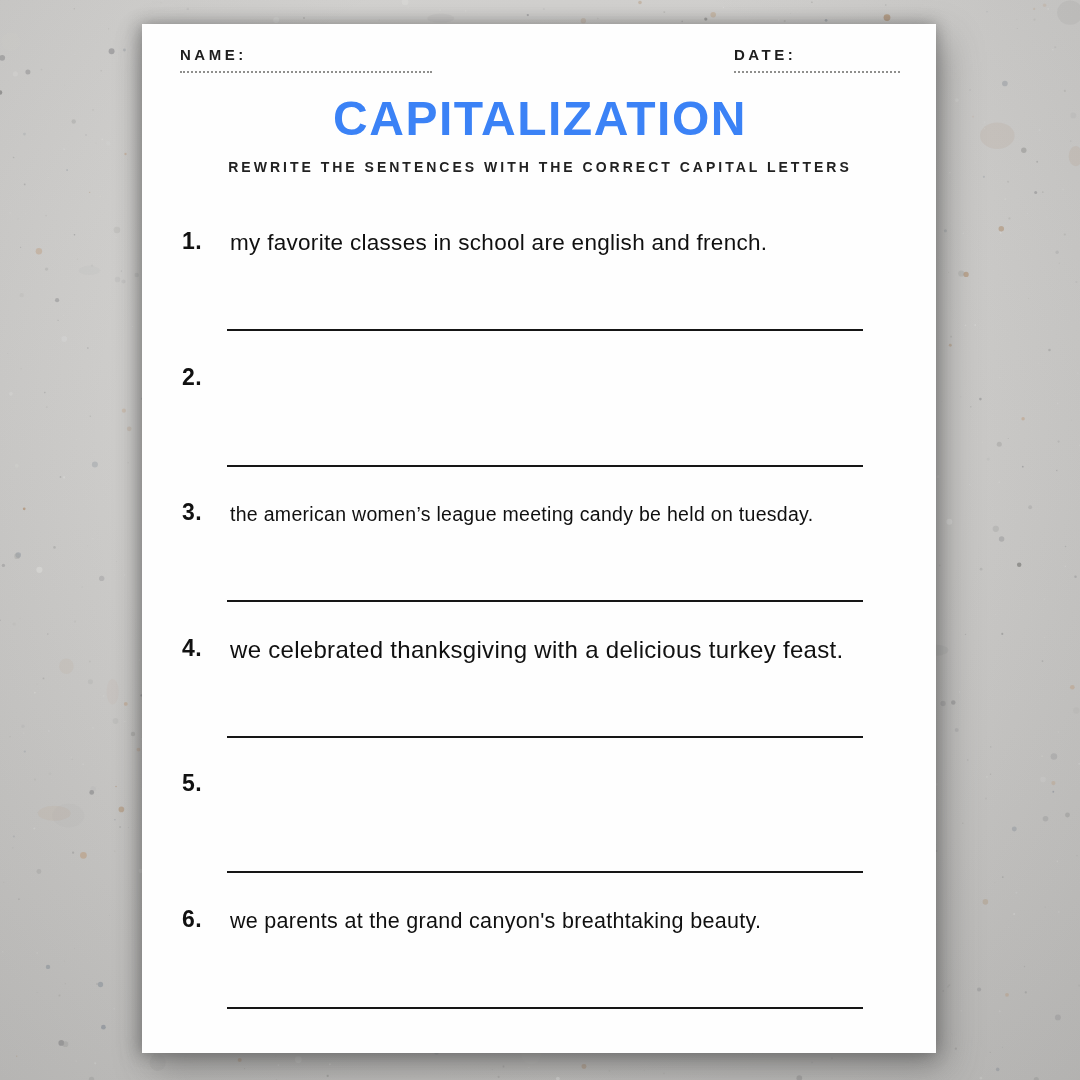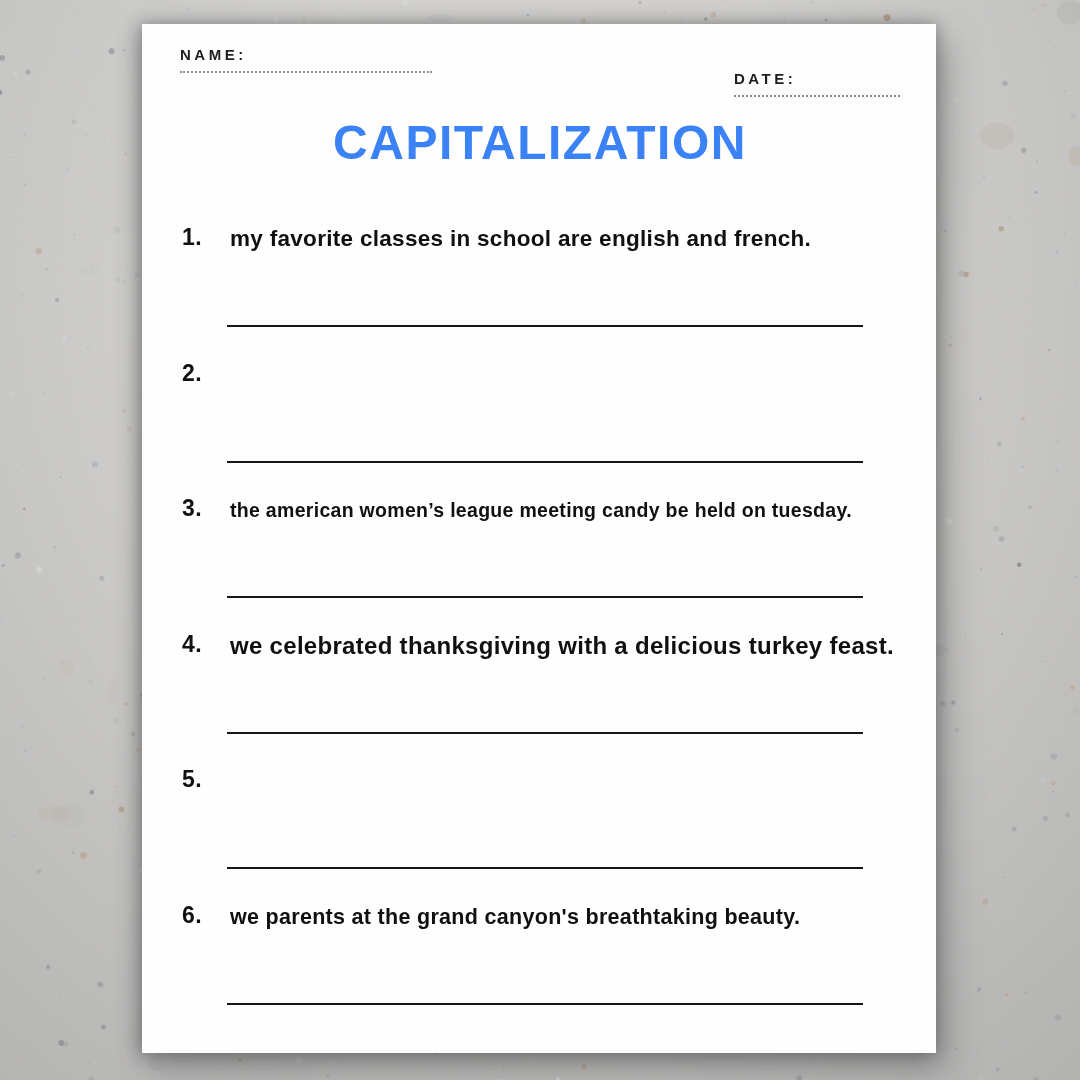--- a/index.html
+++ b/index.html
@@ -49,21 +49,21 @@
   .header-row {
     display: flex;
     justify-content: space-between;
     align-items: flex-start;
   }
   .field {
     border-bottom: 2px dotted #8f8f8d;
     padding-bottom: 7px;
   }
   .field-name { width: 252px; }
-  .field-date { width: 166px; margin-top: 24px; }
+  .field-date { width: 166px; }
   .field-label {
     font-size: 15px;
     font-weight: 600;
     letter-spacing: 3.5px;
     color: #1e1e1e;
   }
   
   .title {
     margin-top: 18px;
     text-align: center;
@@ -96,21 +96,20 @@
     color: #111111;
     letter-spacing: 0.5px;
   }
   .sentence {
     margin-left: 50px;
     padding-top: 7px;
     line-height: 30px;
     color: #101010;
     letter-spacing: 0.3px;
     white-space: nowrap;
-    font-weight: bold;
   }
   .item:nth-child(1) .sentence { font-size: 22.5px; }
   .item:nth-child(2) .sentence { font-size: 25px; }
   .item:nth-child(3) .sentence { font-size: 19.5px; }
   .item:nth-child(4) .sentence { font-size: 24px; }
   .item:nth-child(5) .sentence { font-size: 19.5px; }
   .item:nth-child(6) .sentence { font-size: 21.5px; }
   .answer-line {
     position: absolute;
     left: 47px;
@@ -1394,20 +1393,21 @@
       <div class="header-row">
         <div class="field field-name">
           <span class="field-label">NAME:</span>
         </div>
         <div class="field field-date">
           <span class="field-label">DATE:</span>
         </div>
       </div>
 
       <div class="title">CAPITALIZATION</div>
+      <div class="subtitle">REWRITE THE SENTENCES WITH THE CORRECT CAPITAL LETTERS</div>
 
       <div class="items">
         <div class="item">
           <span class="item-num">1.</span>
           <div class="sentence">my favorite classes in school are english and french.</div>
           <div class="answer-line"></div>
         </div>
         <div class="item">
           <span class="item-num">2.</span>
           <div class="answer-line"></div>

